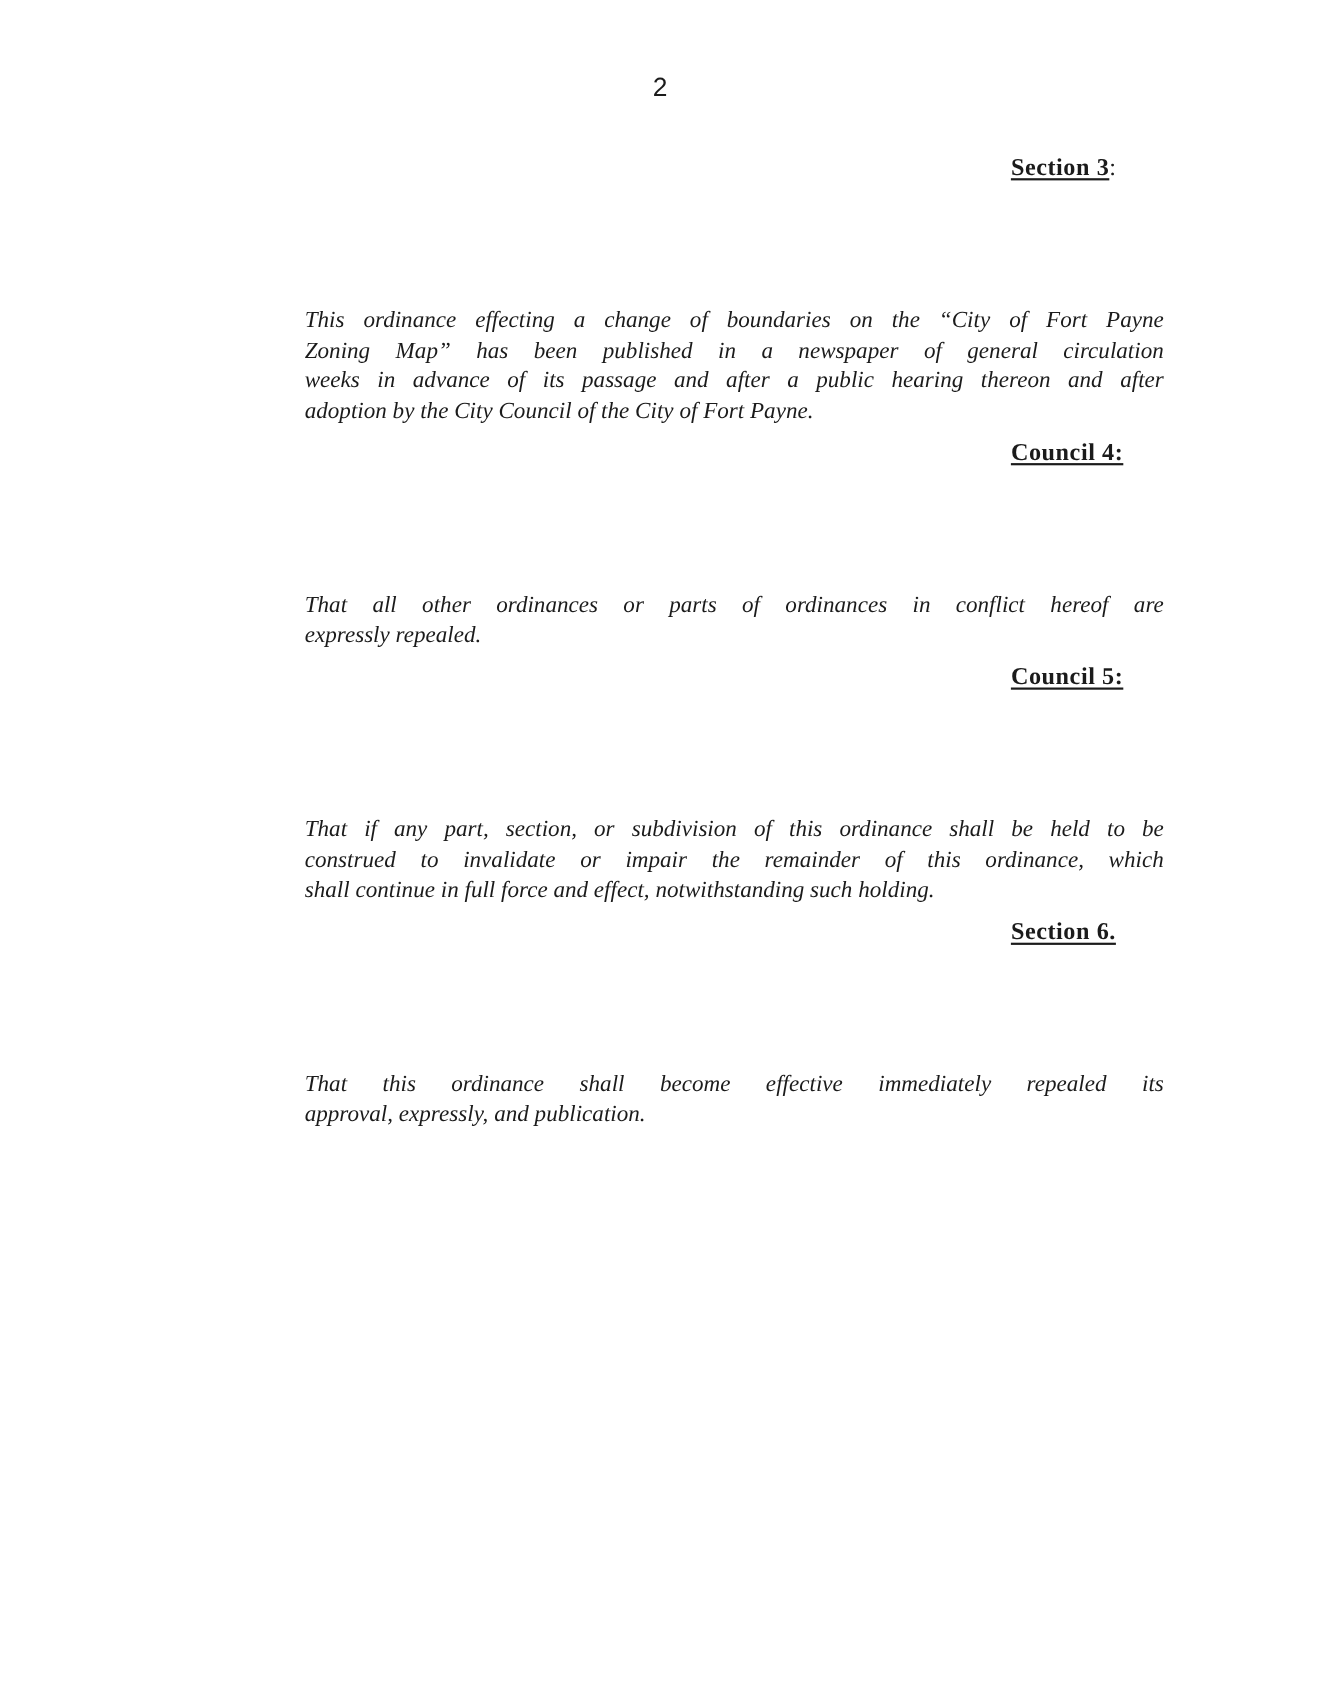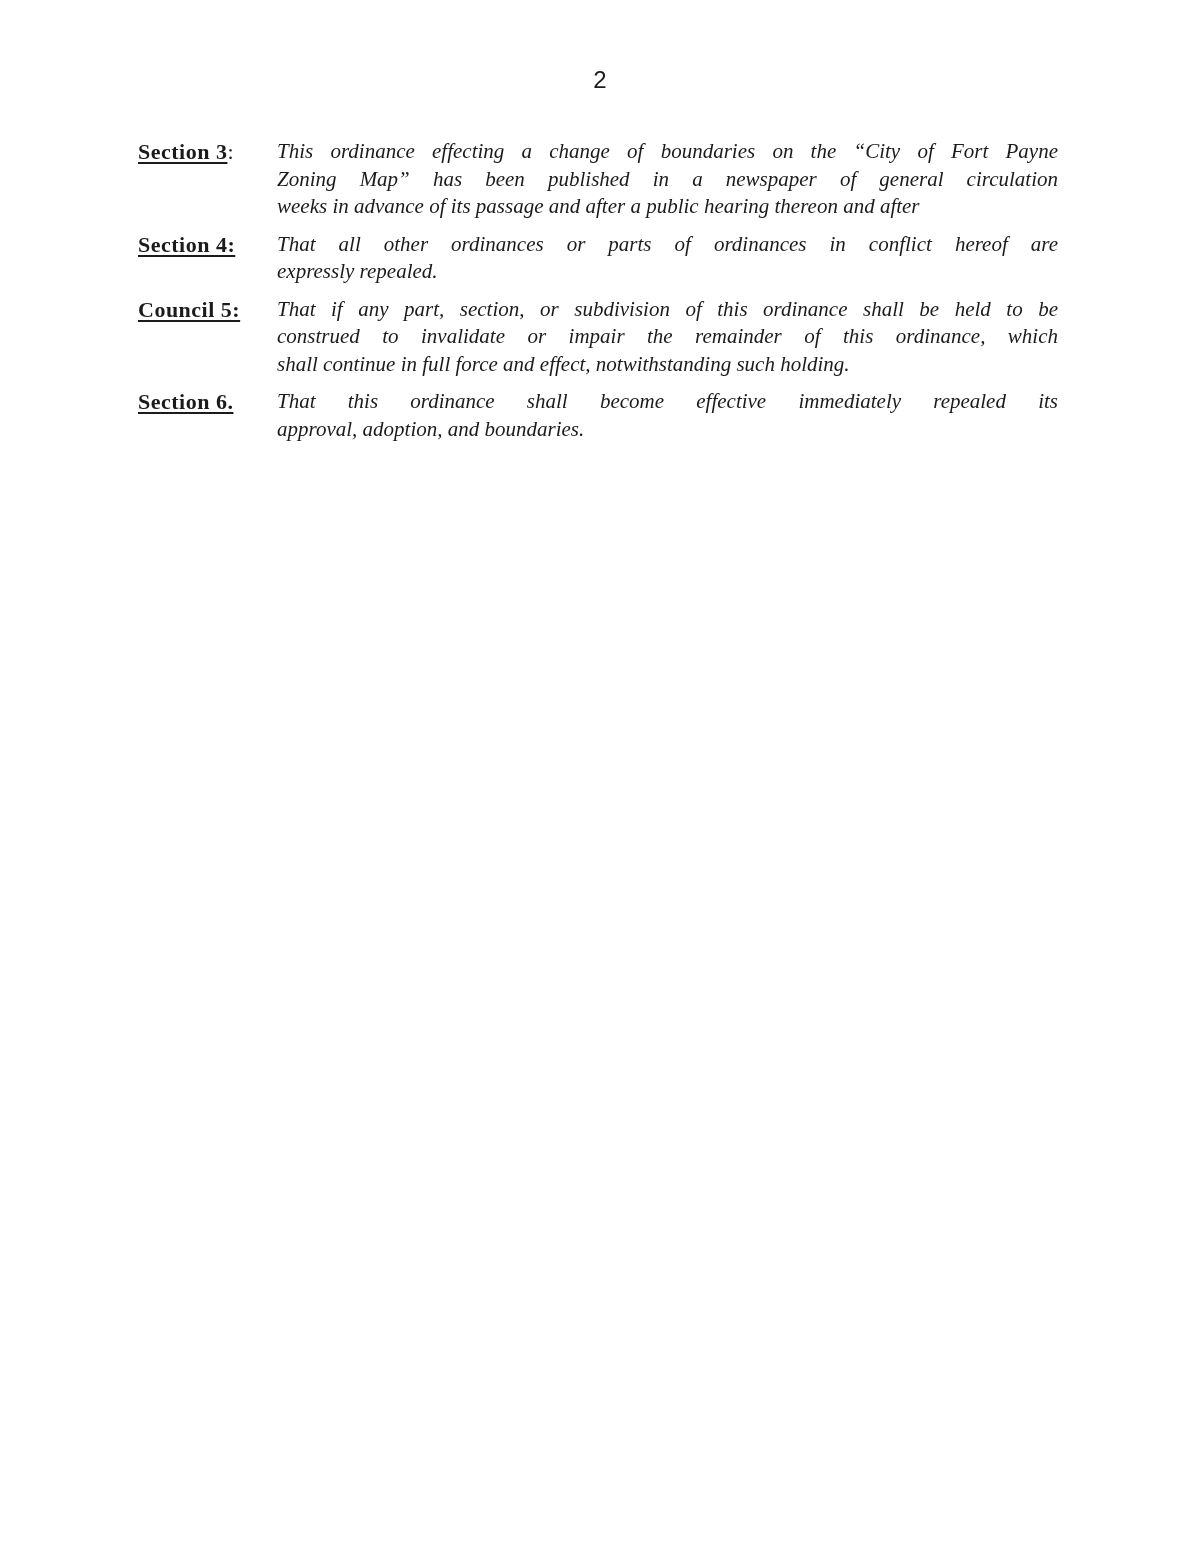--- a/index.html
+++ b/index.html
@@ -23,24 +23,25 @@
     font-size: 24px;
     line-height: 28px;
     color: #1b1b1b;
   }
   .doc-body {
     margin: 44px 0 0 138px;
     width: 920px;
   }
   .section {
     display: flex;
-    align-items: flex-start;
+    align-items: flex-end;
     margin-bottom: 10px;
     font-size: 21px;
     line-height: 27.5px;
+    flex-direction: column;
   }
   .section-label {
     flex: 0 0 139px;
     width: 139px;
     font-size: 22px;
     font-weight: bold;
     letter-spacing: 0.5px;
     line-height: 27.5px;
     white-space: nowrap;
   }
@@ -76,26 +77,27 @@
   <div class="doc-body">
 
     <div class="section">
       <div class="section-label">
         <span class="label-main">Section 3</span><span class="label-suffix">:</span>
       </div>
       <div class="section-text">
           <div class="line">This ordinance effecting a change of boundaries on the “City of Fort Payne</div>
           <div class="line">Zoning Map” has been published in a newspaper of general circulation</div>
           <div class="line">weeks in advance of its passage and after a public hearing thereon and after</div>
+          <div class="line">adoption by the City Council of the City of Fort Payne.</div>
         </div>
     </div>
 
     <div class="section">
       <div class="section-label">
-        <span class="label-main">Section 4:</span><span class="label-suffix"></span>
+        <span class="label-main">Council 4:</span><span class="label-suffix"></span>
       </div>
       <div class="section-text">
           <div class="line">That all other ordinances or parts of ordinances in conflict hereof are</div>
           <div class="line">expressly repealed.</div>
         </div>
     </div>
 
     <div class="section">
       <div class="section-label">
         <span class="label-main">Council 5:</span><span class="label-suffix"></span>
@@ -106,18 +108,18 @@
           <div class="line">shall continue in full force and effect, notwithstanding such holding.</div>
         </div>
     </div>
 
     <div class="section">
       <div class="section-label">
         <span class="label-main">Section 6.</span><span class="label-suffix"></span>
       </div>
       <div class="section-text">
           <div class="line">That this ordinance shall become effective immediately repealed its</div>
-          <div class="line">approval, adoption, and boundaries.</div>
+          <div class="line">approval, expressly, and publication.</div>
         </div>
     </div>
 
   </div>
 </div>
 
 </body></html>

